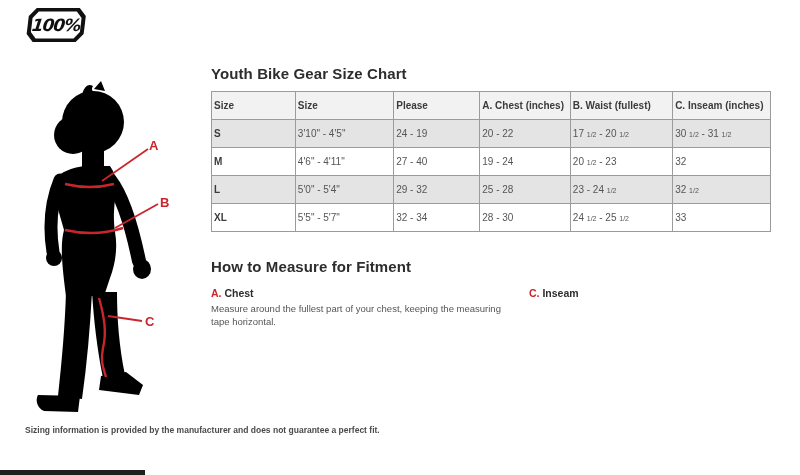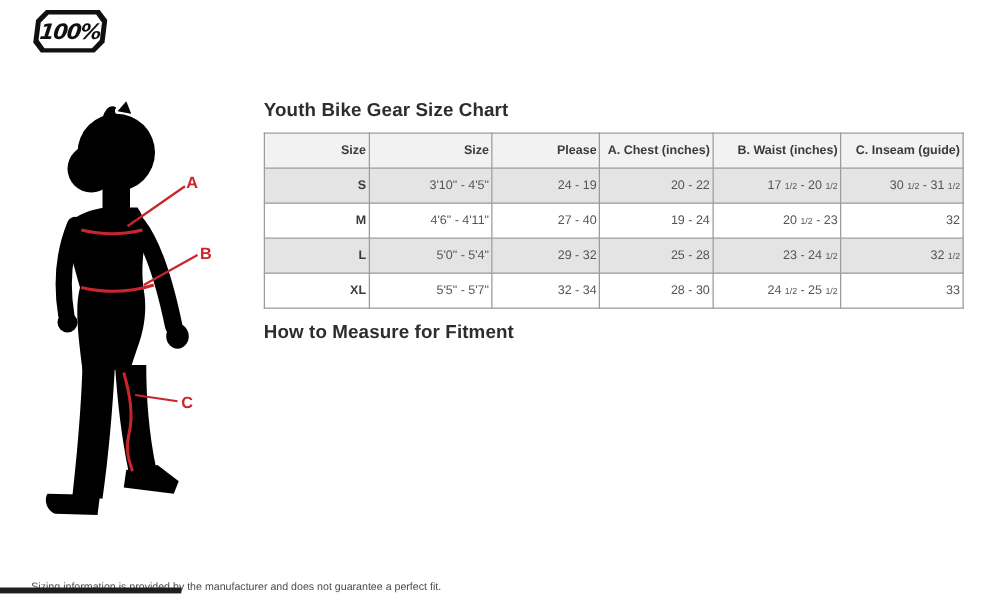--- a/index.html
+++ b/index.html
@@ -6,39 +6,39 @@
   .page{position:relative;width:800px;height:475px;background:#ffffff;overflow:hidden;
         font-family:"Liberation Sans",sans-serif;-webkit-font-smoothing:antialiased;}
 
   
   .logo{position:absolute;left:24px;top:6px;width:62px;height:38px;}
 
   
   .figure{position:absolute;left:20px;top:80px;width:185px;height:372px;}
 
   
-  .content{position:absolute;left:211px;top:80px;width:560px;}
+  .content{position:absolute;left:211px;top:65px;width:560px;}
   .section-title{font-size:15px;font-weight:bold;color:#2d2d2d;margin:0 0 9px 0;letter-spacing:.1px;}
 
   table.size-chart{border-collapse:collapse;width:100%;table-layout:fixed;}
-  .size-chart th,.size-chart td{border:1px solid #9b9b9b;height:27px;text-align:right;
+  .size-chart th,.size-chart td{border:1px solid #9b9b9b;height:27px;text-align:left;
        vertical-align:middle;font-size:10px;color:#555;padding:0 2px;}
   .size-chart th{background:#f2f2f2;color:#3b3b3b;font-weight:bold;}
   .size-chart tbody tr:nth-child(odd) td{background:#e4e4e4;}
   .size-chart tbody tr:nth-child(even) td{background:#ffffff;}
   .size-chart td:first-child{font-weight:bold;color:#3b3b3b;}
   .frac{font-size:7px;vertical-align:baseline;}
 
-  .measure{margin-top:10px;}
+  .measure{margin-top:26px;}
   .measure-grid{display:grid;grid-template-columns:292px 1fr;column-gap:26px;row-gap:16px;margin-top:12px;}
   .measure-item h4{margin:0 0 3px 0;font-size:10.5px;color:#2d2d2d;}
   .measure-item h4 .letter{color:var(--red,#c9252c);}
   .measure-item p{margin:0;font-size:9.5px;color:#555;line-height:1.4;max-width:300px;}
 
-  .footer{position:absolute;left:25px;top:463px;font-size:8.5px;color:#4a4a4a;line-height:1.5;}
+  .footer{position:absolute;left:25px;top:424px;font-size:8.5px;color:#4a4a4a;line-height:1.5;font-weight:bold;}
   .bottom-bar{position:absolute;left:0;top:470px;width:145px;height:5px;background:#1f1f1f;}
 </style>
 </head>
 <body>
 
 <div class="page">
 
   <div class="logo">
     <svg viewBox="0 0 124 74" width="62" height="38">
       <g transform="translate(8,0) skewX(-7)">
@@ -105,22 +105,22 @@
         <col style="width:16.2%">
           <col style="width:18.3%">
           <col style="width:17.5%">
       </colgroup>
       <thead>
           <tr>
             <th>Size</th>
             <th>Size</th>
             <th>Please</th>
             <th>A. Chest (inches)</th>
-            <th>B. Waist (inches)</th>
-            <th>C. Inseam (guide)</th>
+            <th>B. Waist (fullest)</th>
+            <th>C. Inseam (inches)</th>
           </tr>
         </thead>
       <tbody>
           <tr>
             <td>S</td>
             <td>3'10" - 4'5"</td>
             <td>24 - 19</td>
             <td>20 - 22</td>
             <td>17 <span class="frac">1/2</span> - 20 <span class="frac">1/2</span></td>
             <td>30 <span class="frac">1/2</span> - 31 <span class="frac">1/2</span></td>
@@ -149,23 +149,30 @@
             <td>24 <span class="frac">1/2</span> - 25 <span class="frac">1/2</span></td>
             <td>33</td>
           </tr>
         </tbody>
     </table>
 
     <div class="measure">
       <h2 class="section-title">How to Measure for Fitment</h2>
       <div class="measure-grid">
 
+        <div class="measure-item">
+          <h4><span class="letter">A.</span>
+            <span>Chest</span></h4>
+          <p>Measure around the fullest part of your chest, keeping the measuring tape horizontal.</p>
+        </div>
 
 
         <div class="measure-item">
+          <h4><span class="letter">C.</span>
+            <span>Inseam</span></h4>
         </div>
 
       </div>
     </div>
   </div>
 
   <div class="footer">
     <div>Sizing information is provided by the manufacturer and does not guarantee a perfect fit.</div>
   </div>
 

